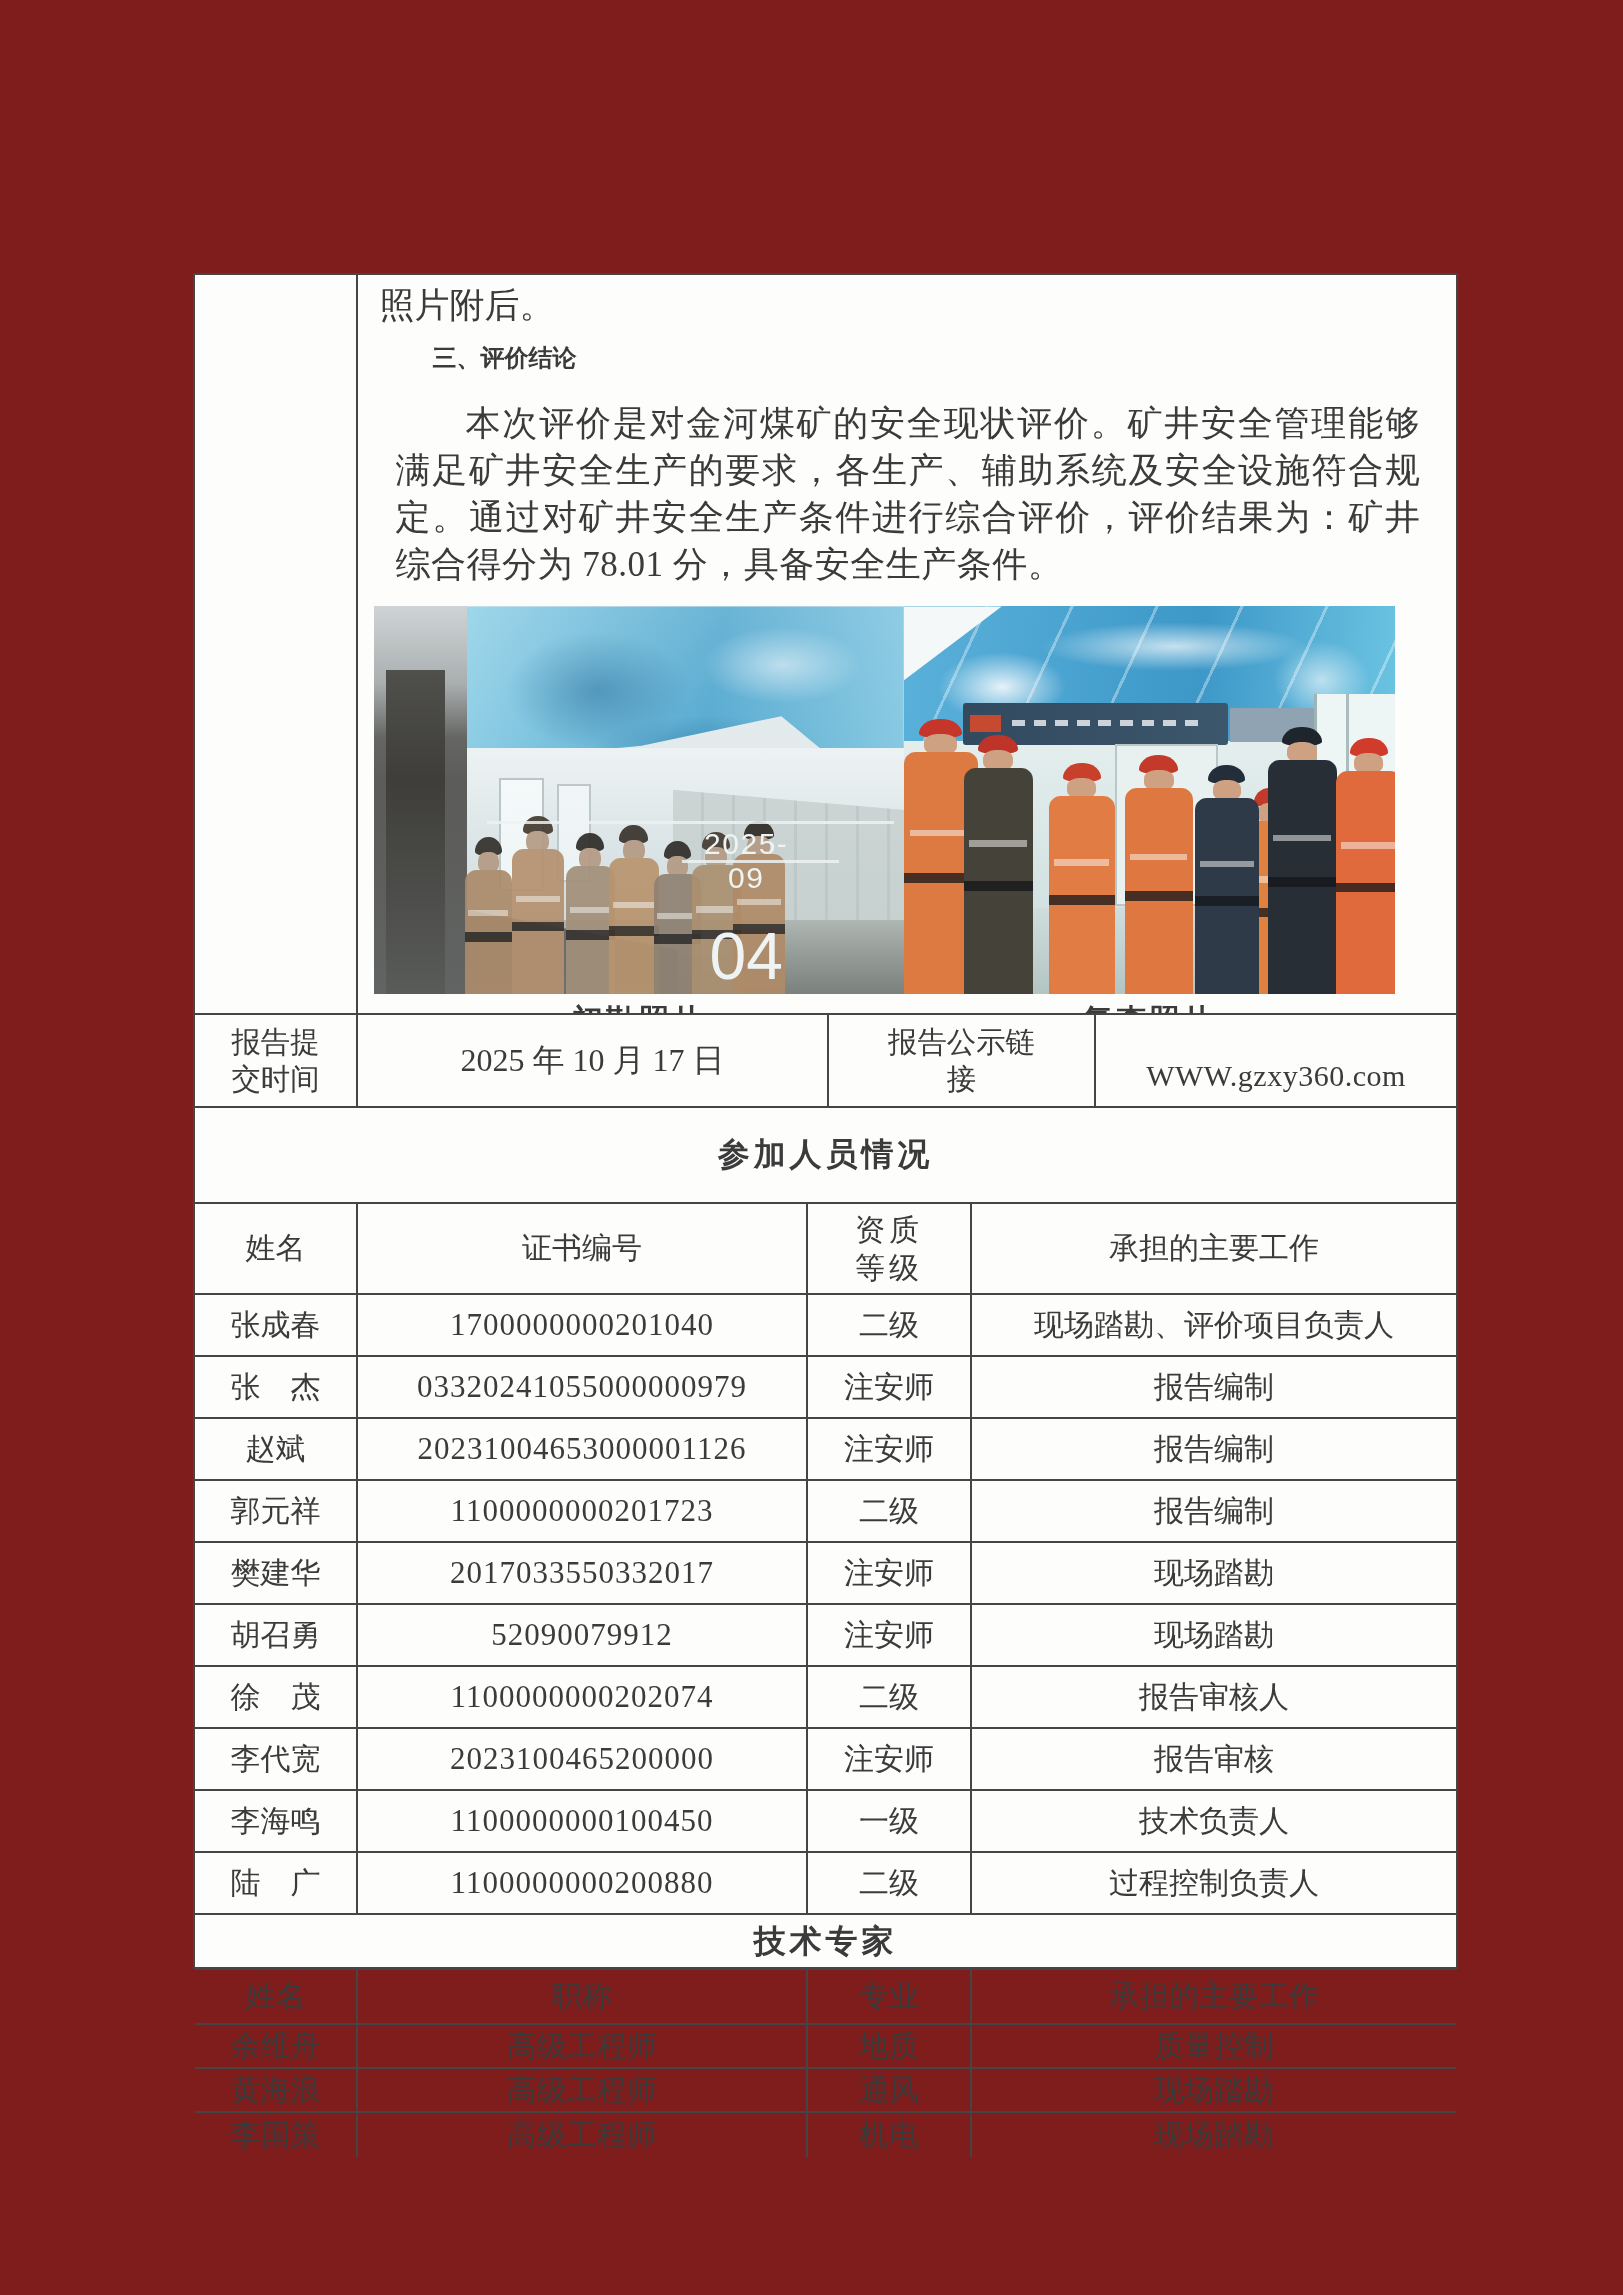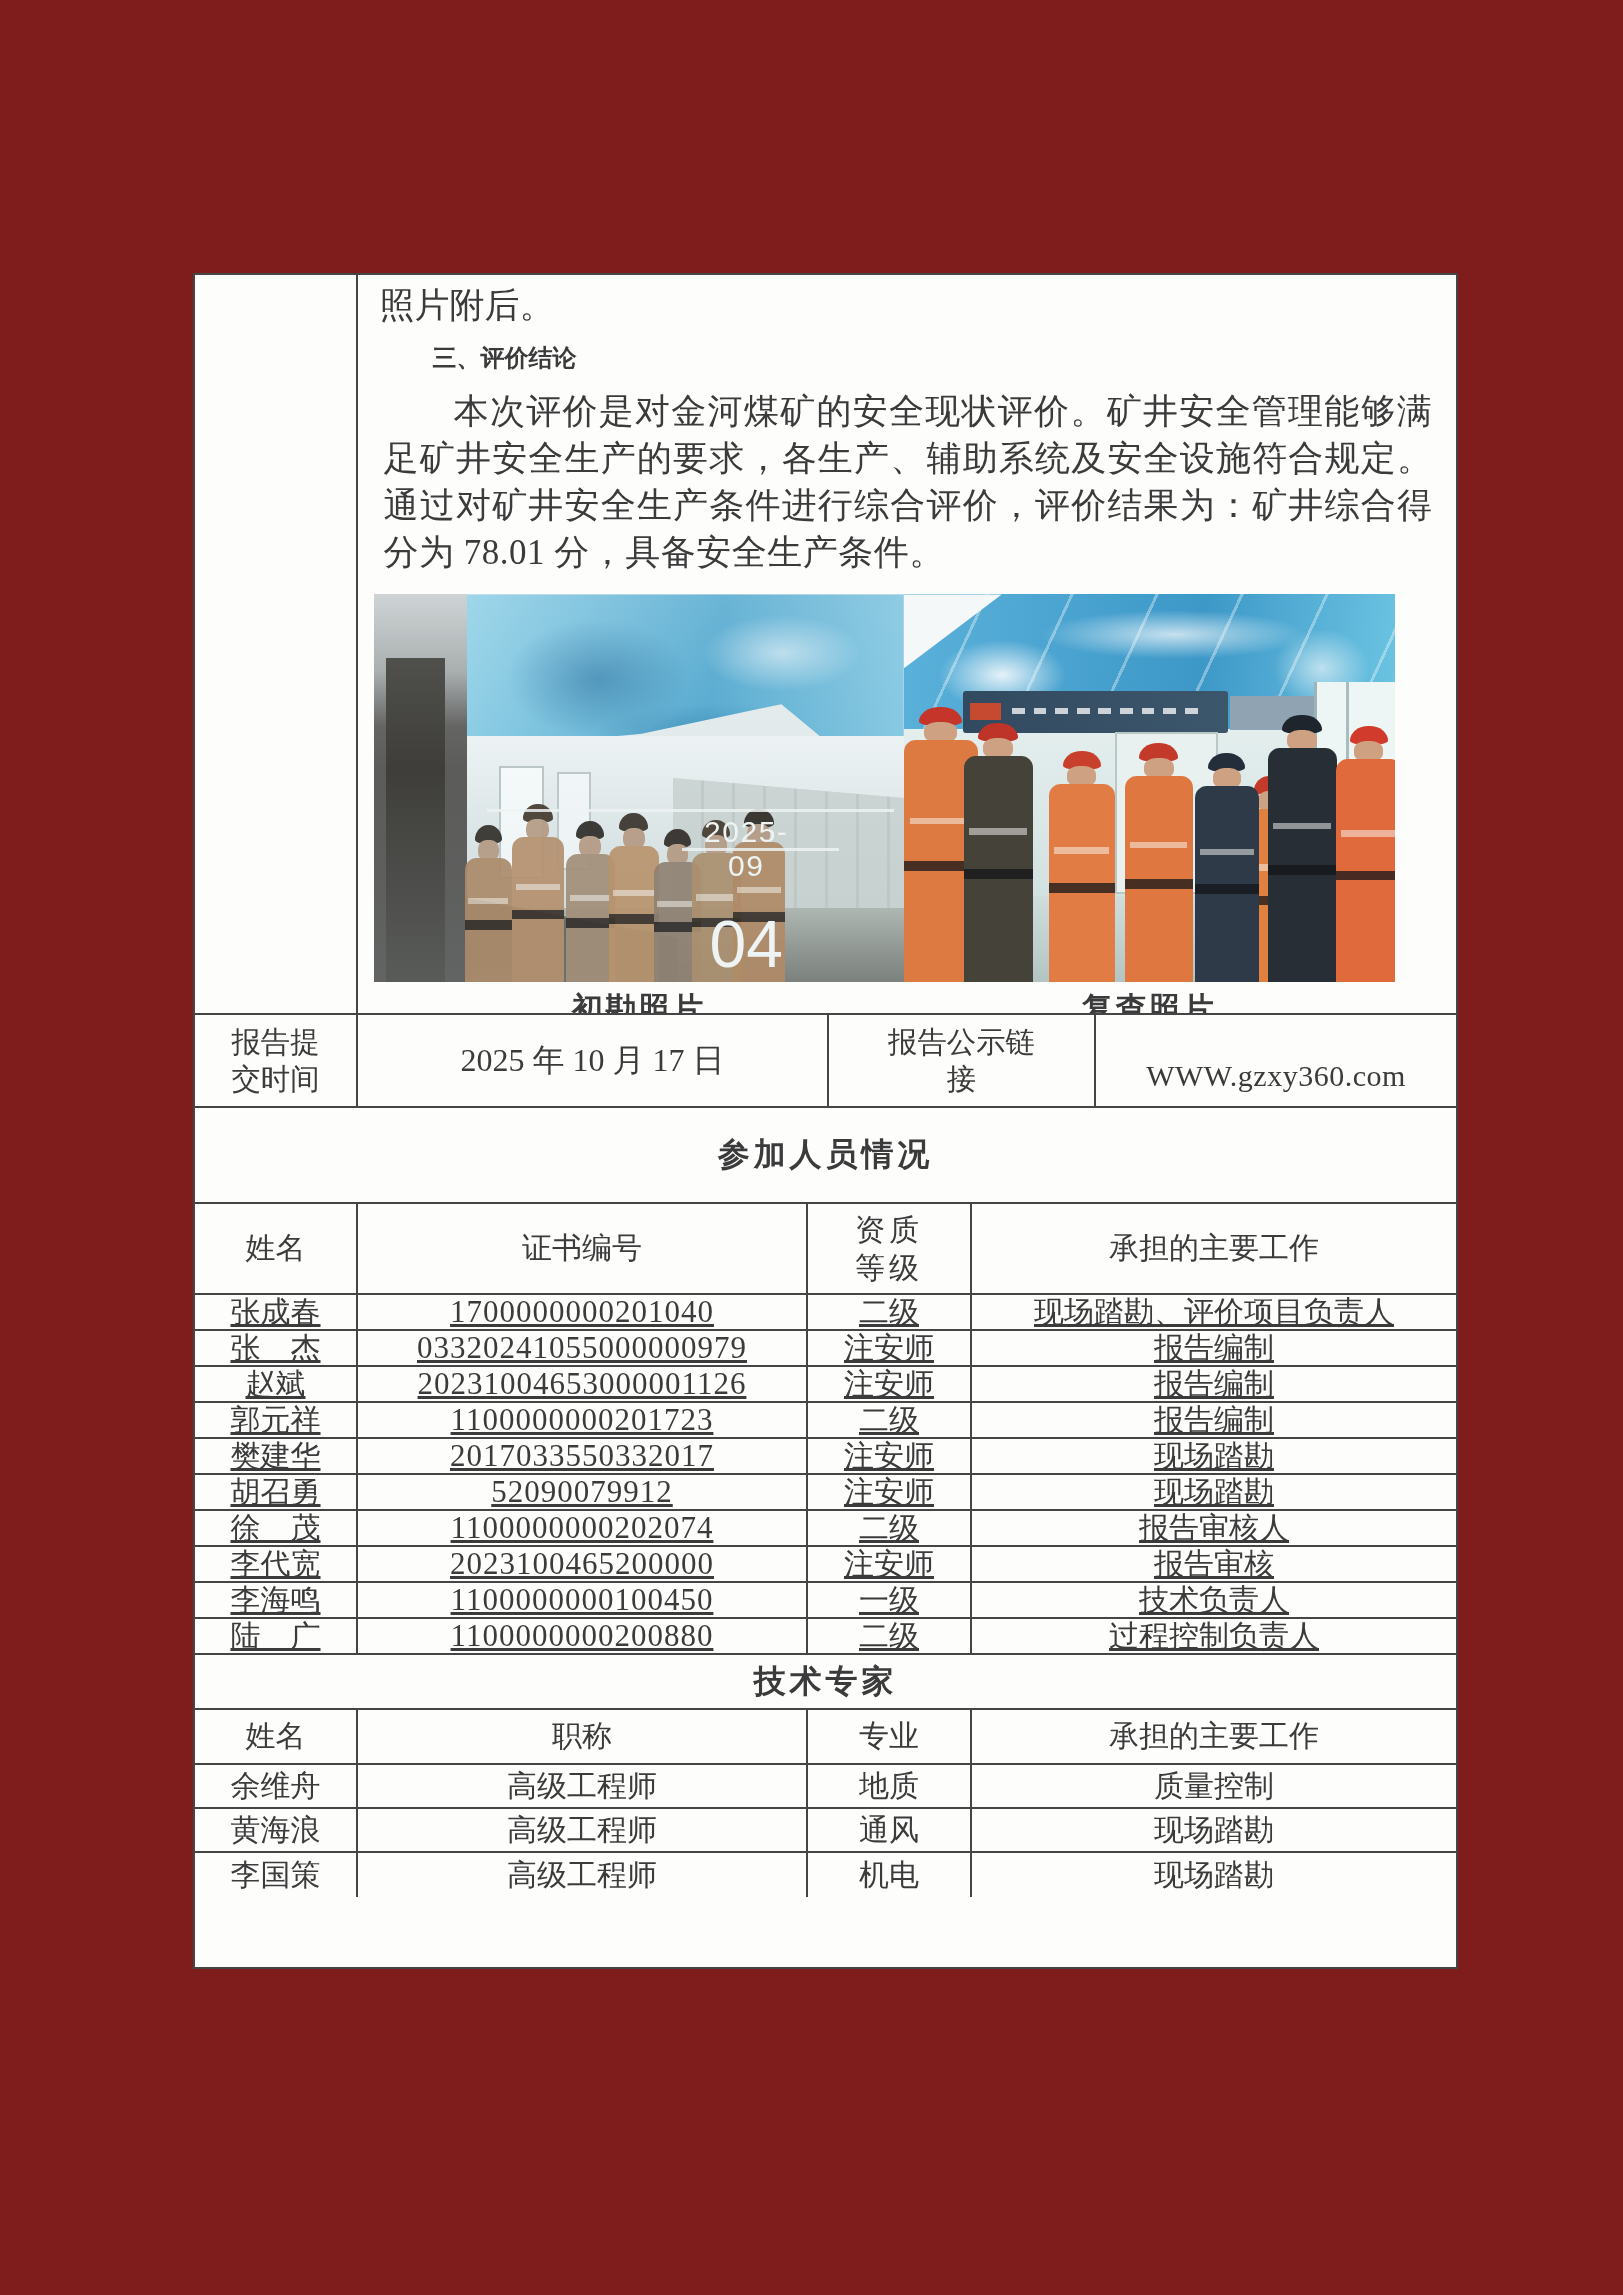--- a/index.html
+++ b/index.html
@@ -33,40 +33,40 @@
   .col-c{width:164px;}
   .col-d{flex:1;}
   .col-b2{width:471px;}
   .col-c2{width:267px;}
   .prewrap{white-space:pre-line;line-height:1.25;text-align:center;}
 
   .row-main{height:740px;}
   .row-report{height:93px;}
   .row-sec{height:96px;}
   .row-head{height:91px;}
-  .row-p{height:36px;text-decoration:underline;}
+  .row-p{height:62px;}
   .row-sec2{height:55px;}
   .row-head2{height:55px;}
   .row-e{height:44px;}
 
   .row-sec .sec-title,.row-sec2 .sec-title{
     width:100%;display:flex;align-items:center;justify-content:center;
     font-size:32px;font-weight:bold;letter-spacing:3.9px;
   }
   .fs-label{font-size:29.4px;}
   .fs-cell{font-size:30px;}
   .fs-num{font-size:31px;letter-spacing:1px;}
   .fs-date{font-size:32px;}
   .fs-url{font-size:30px;letter-spacing:0.5px;margin-top:30px;}
 
   
   .content-col{flex:1;display:block;padding:6.9px 19.6px 0 21.6px;text-align:left;}
   .intro{margin:0;font-size:35px;line-height:47px;}
   .heading{margin:2.9px 0 2px 0;font-size:24px;line-height:52px;font-weight:bold;text-indent:2.2em;}
-  .para{margin:4px;font-size:35px;line-height:47px;text-align:justify;text-indent:2em;letter-spacing:0.5px;}
+  .para{margin:16px;font-size:35px;line-height:47px;text-align:justify;text-indent:2em;letter-spacing:0.5px;}
 
   
   .photos{position:relative;display:flex;width:1021px;height:388px;margin:18.7px 0 0 -5.9px;overflow:hidden;}
   .photo{position:relative;overflow:hidden;flex:none;}
   .lp{width:530px;background:#e3eaeb;}
   .rp{width:491px;background:#d9e6e5;}
 
   
   .lp-wall{position:absolute;left:0;top:0;width:93px;height:100%;
     background:linear-gradient(180deg,#c7cbcc 0%,#9fa3a4 20%,#585755 34%,#403f3c 100%);}

